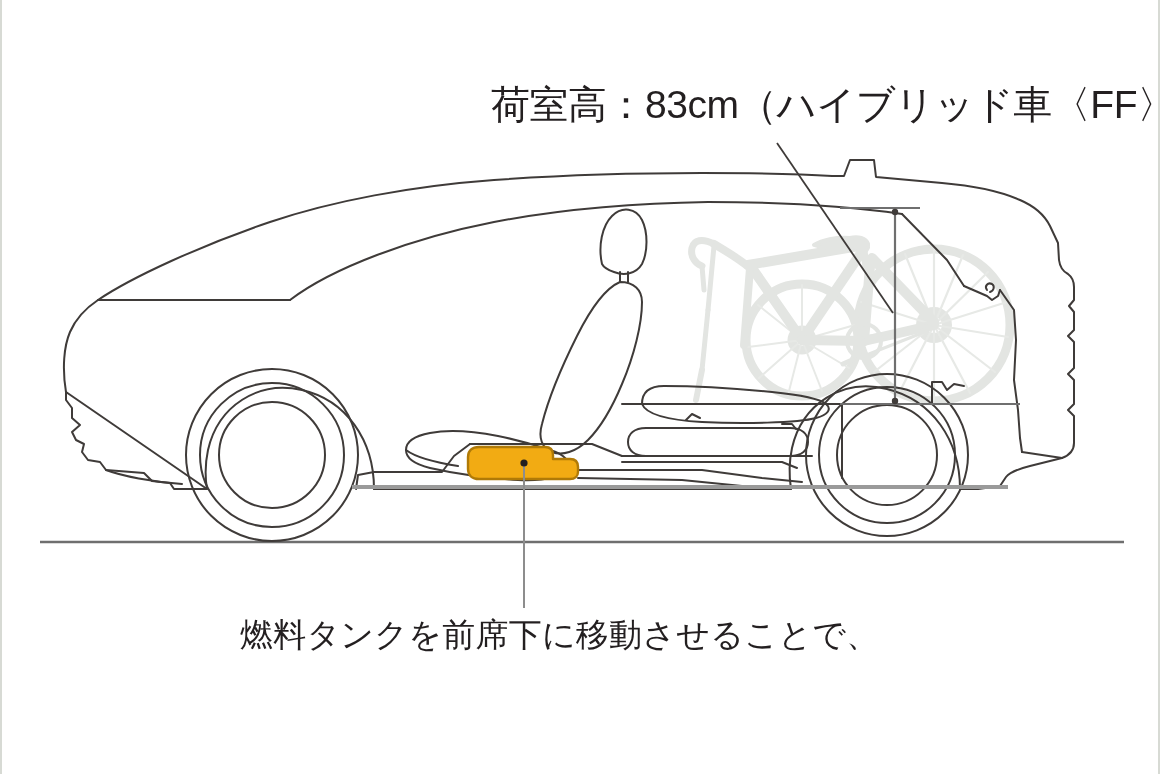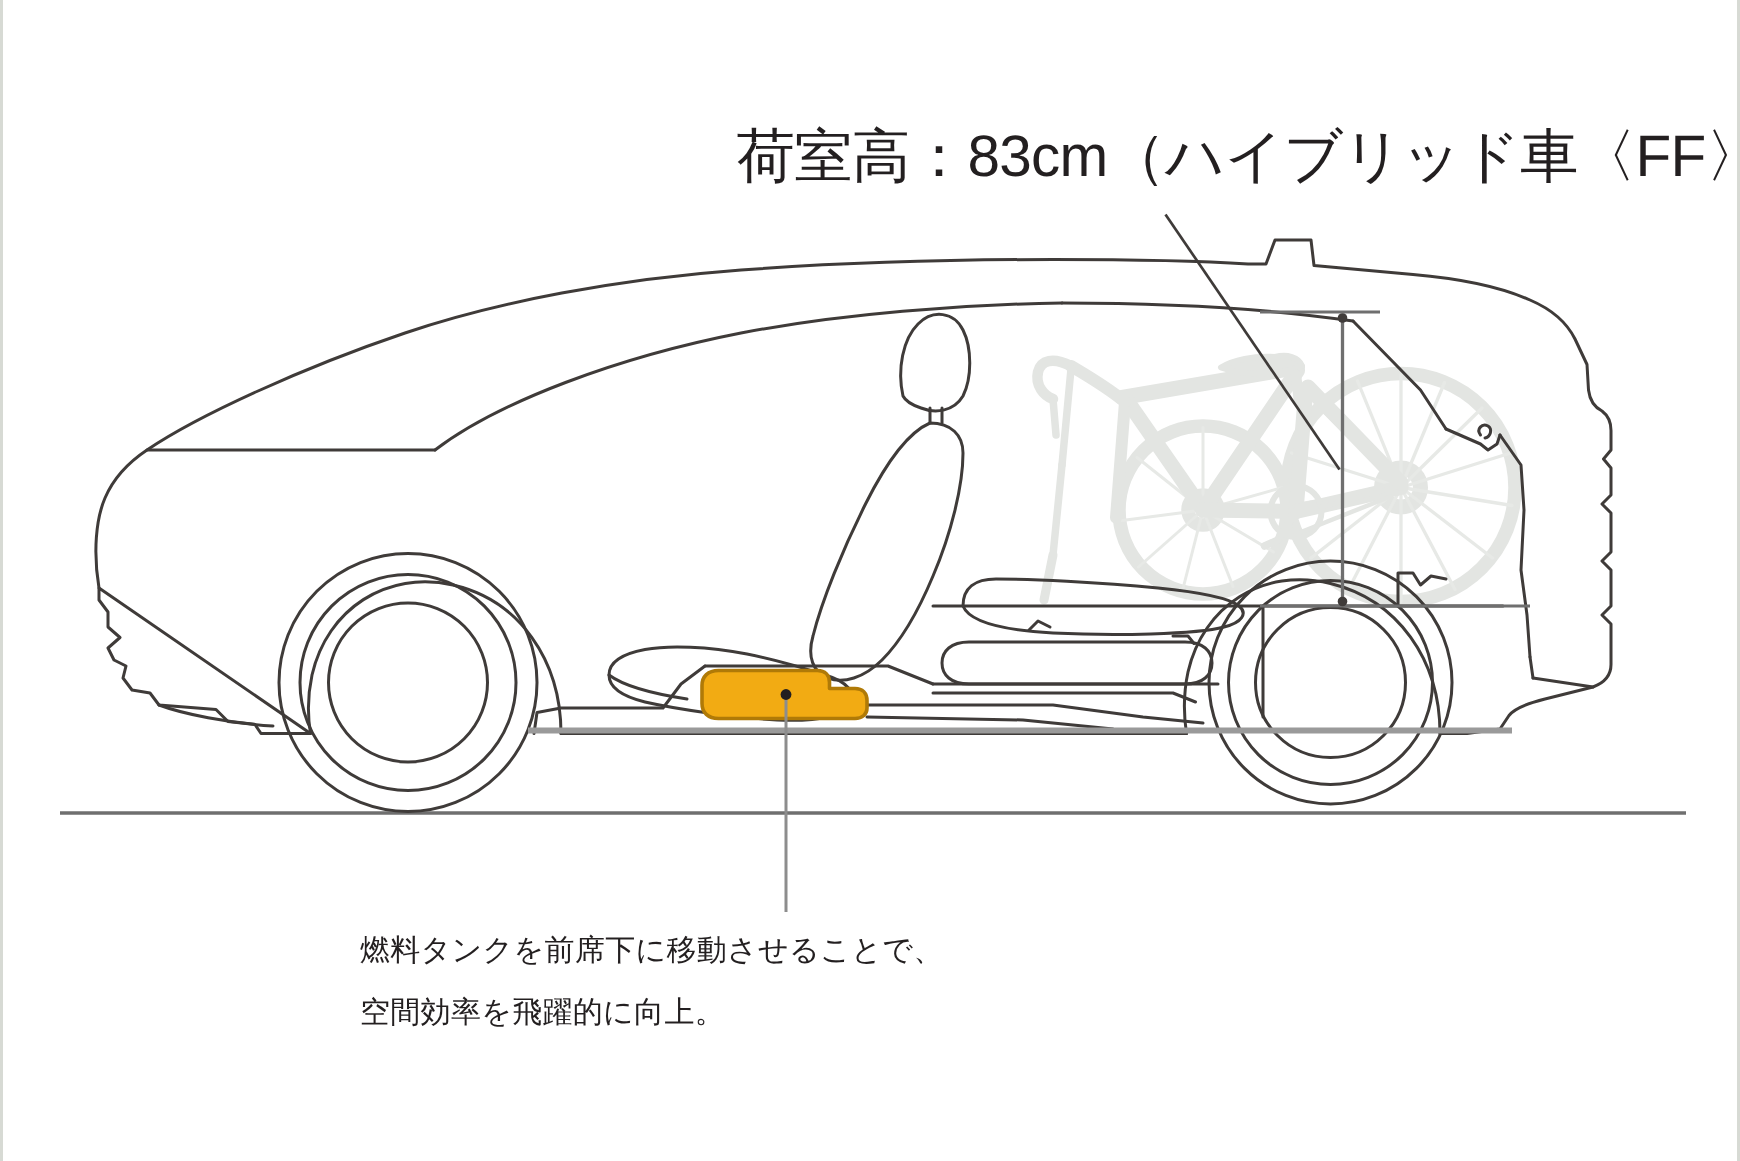--- a/index.html
+++ b/index.html
@@ -45,21 +45,21 @@
     line-height: 46px;
     letter-spacing: -0.5px;
     color: #231f20;
     white-space: nowrap;
     font-weight: 400;
   }
   .caption-text {
     position: absolute;
     left: 238px;
     top: 614px;
-    font-size: 20px;
+    font-size: 33px;
     line-height: 41px;
     letter-spacing: 0.2px;
     color: #231f20;
     font-weight: 400;
   }
   .caption-text .cap-line { display: block; white-space: nowrap; }
 </style>
 </head>
 <body>
 
@@ -337,18 +337,17 @@
     </g>
 
   </svg>
 
   <div class="label-layer">
 
     <div class="title-text">荷室高：83cm（ハイブリッド車〈FF〉)</div>
 
     <div class="caption-text">
       <span class="cap-line">燃料タンクを前席下に移動させることで、</span>
-      <span class="cap-line">空間効率を飛躍的に向上。</span>
     </div>
 
   </div>
 
 </div>
 
 </body></html>

